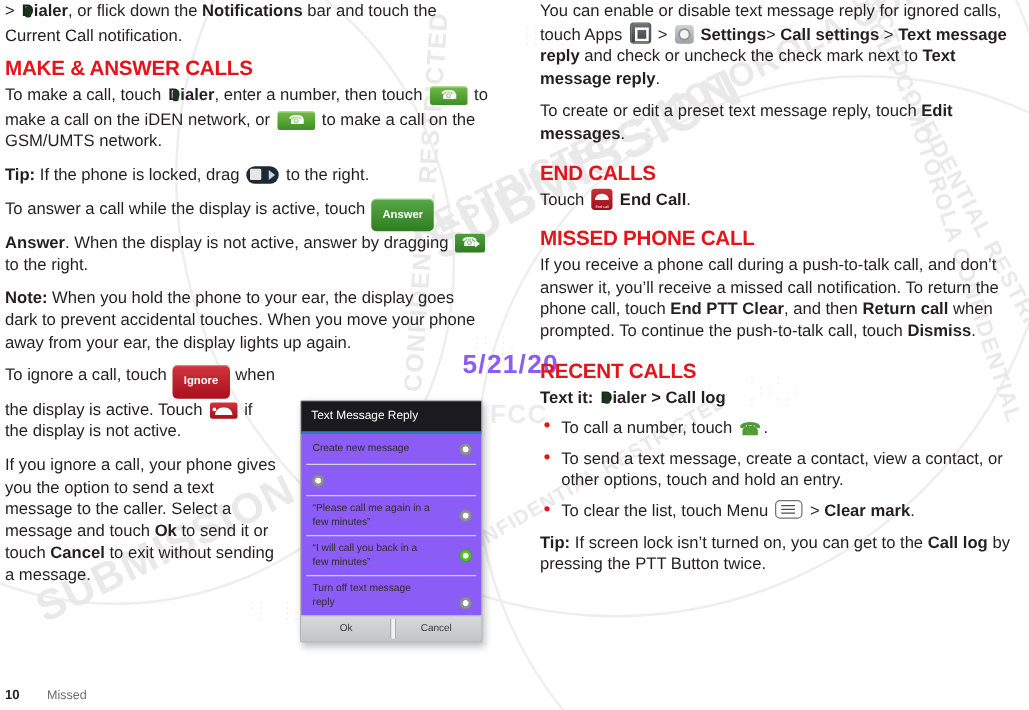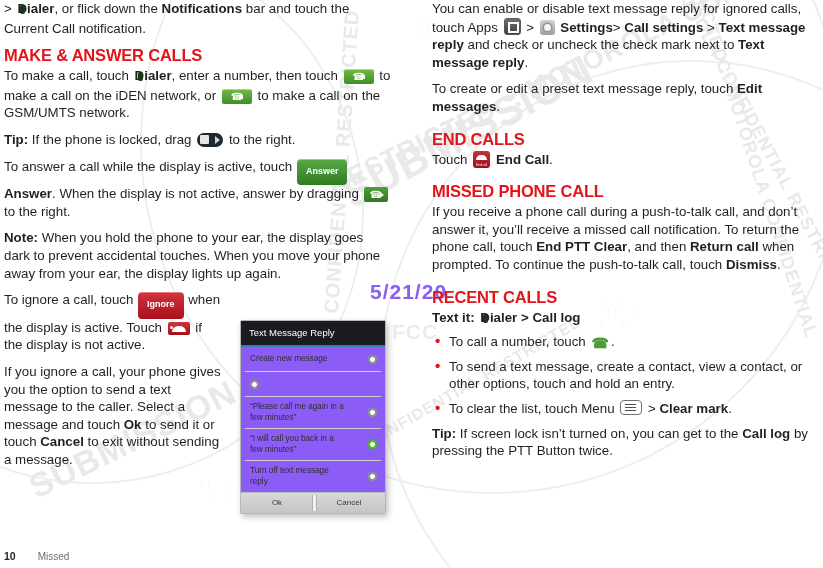--- a/index.html
+++ b/index.html
@@ -220,21 +220,21 @@
   #dialog .list{
     background:#8b5cf6;
     padding:0 4px;
   }
   #dialog .row{
     display:flex;align-items:center;justify-content:space-between;
     padding:5px 4px 5px 5px;
     border-bottom:1px solid #cfd1d2;
     min-height:14px;
   }
-  #dialog .row:last-child{border-bottom:none;}
+  #dialog .row:last-child{border-bottom:none;align-items:flex-end;}
   #dialog .row .txt{
     font-size:8.2px;line-height:10.5px;color:#2e2e2e;
     max-width:98px;
   }
   .radio{
     width:9px;height:9px;border-radius:50%;
     background:radial-gradient(circle at 50% 50%, #ffffff 0 2.1px, #8d9193 2.6px 4.5px);
     box-shadow:0 0 0 0.6px #7e8284;
     flex:0 0 auto;
   }

